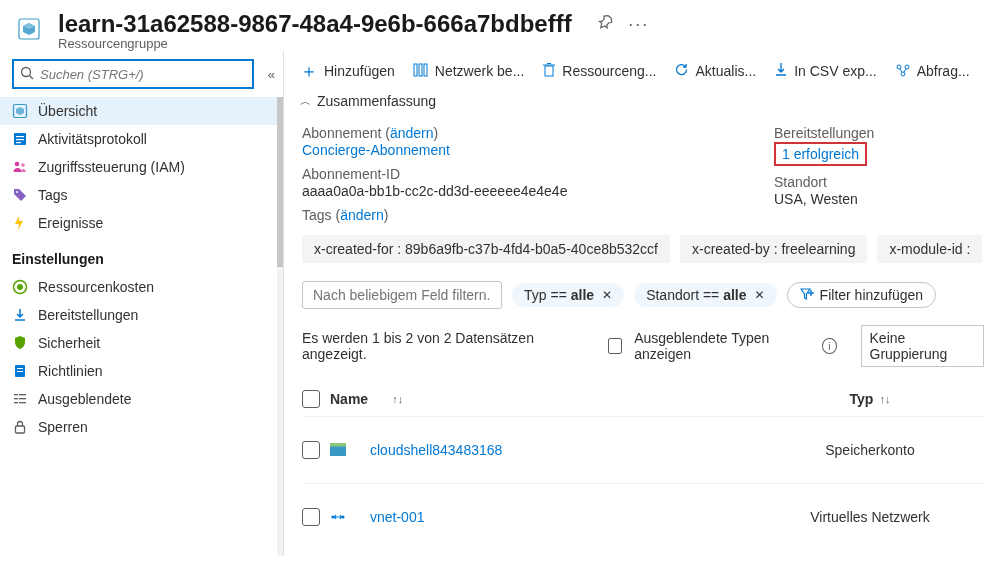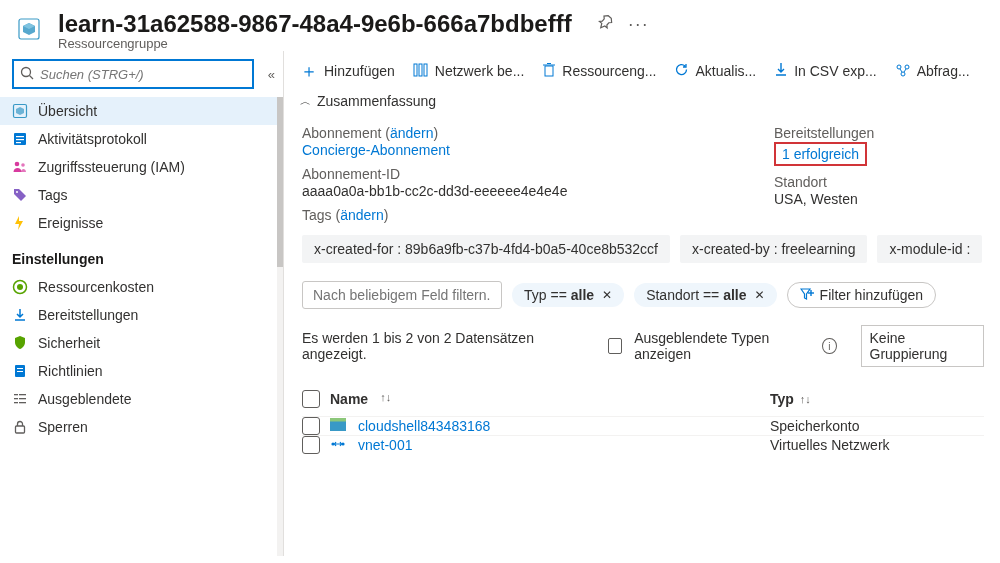--- a/index.html
+++ b/index.html
@@ -55,24 +55,24 @@
 .add-filter .plus { color:#0078d4; font-size:13px; }
 
 .status-row { display:flex; align-items:center; gap:12px; padding:10px 16px 6px 18px; font-size:14px; }
 .status-row .chk { width:16px; height:16px; border:1px solid #605e5c; border-radius:2px; }
 .info-circ { width:16px; height:16px; border:1px solid #605e5c; border-radius:50%; display:inline-flex; align-items:center; justify-content:center; font-size:10px; color:#605e5c; }
 .group-select { border:1px solid #c8c6c4; padding:4px 8px; font-size:14px; }
 
 .tbl { padding:8px 16px 0 18px; }
 .thdr { display:flex; align-items:center; gap:10px; padding:8px 0; font-weight:600; font-size:14px; border-top:1px solid transparent; }
 .thdr .chk, .trow .chk { width:18px; height:18px; border:1px solid #605e5c; border-radius:3px; flex:0 0 18px; }
-.col-name { flex:0 0 430px; display:flex; gap:12px; }
-.col-type { flex:0 0 200px; display:flex; align-items:center; gap:6px; }
+.col-name { flex:0 0 430px; display:flex; align-items:center; gap:24px; }
+.col-type { flex:0 0 200px; display:flex; align-items:center; gap:6px;justify-content:center; }
 .sort-arrows { font-size:11px; color:#605e5c; }
-.trow { display:flex; align-items:center; gap:10px; padding:0 0; font-size:14px; border-top:1px solid #f3f2f1; }
+.trow { display:flex; align-items:center; gap:10px; padding:24px 0; font-size:14px; border-top:1px solid #f3f2f1; }
 .res-ico { width:16px; height:14px; display:inline-block; }
 </style>
 </head>
 <body>
 
 <div class="header">
   <div class="hdr-icon">
     <svg width="28" height="28" viewBox="0 0 28 28">
         <rect x="4" y="4" width="20" height="20" rx="2" fill="none" stroke="#3999c6" stroke-width="1.2"></rect>
         <polygon points="14,8 20,11 20,17 14,20 8,17 8,11" fill="#3999c6" opacity="0.85"></polygon>

